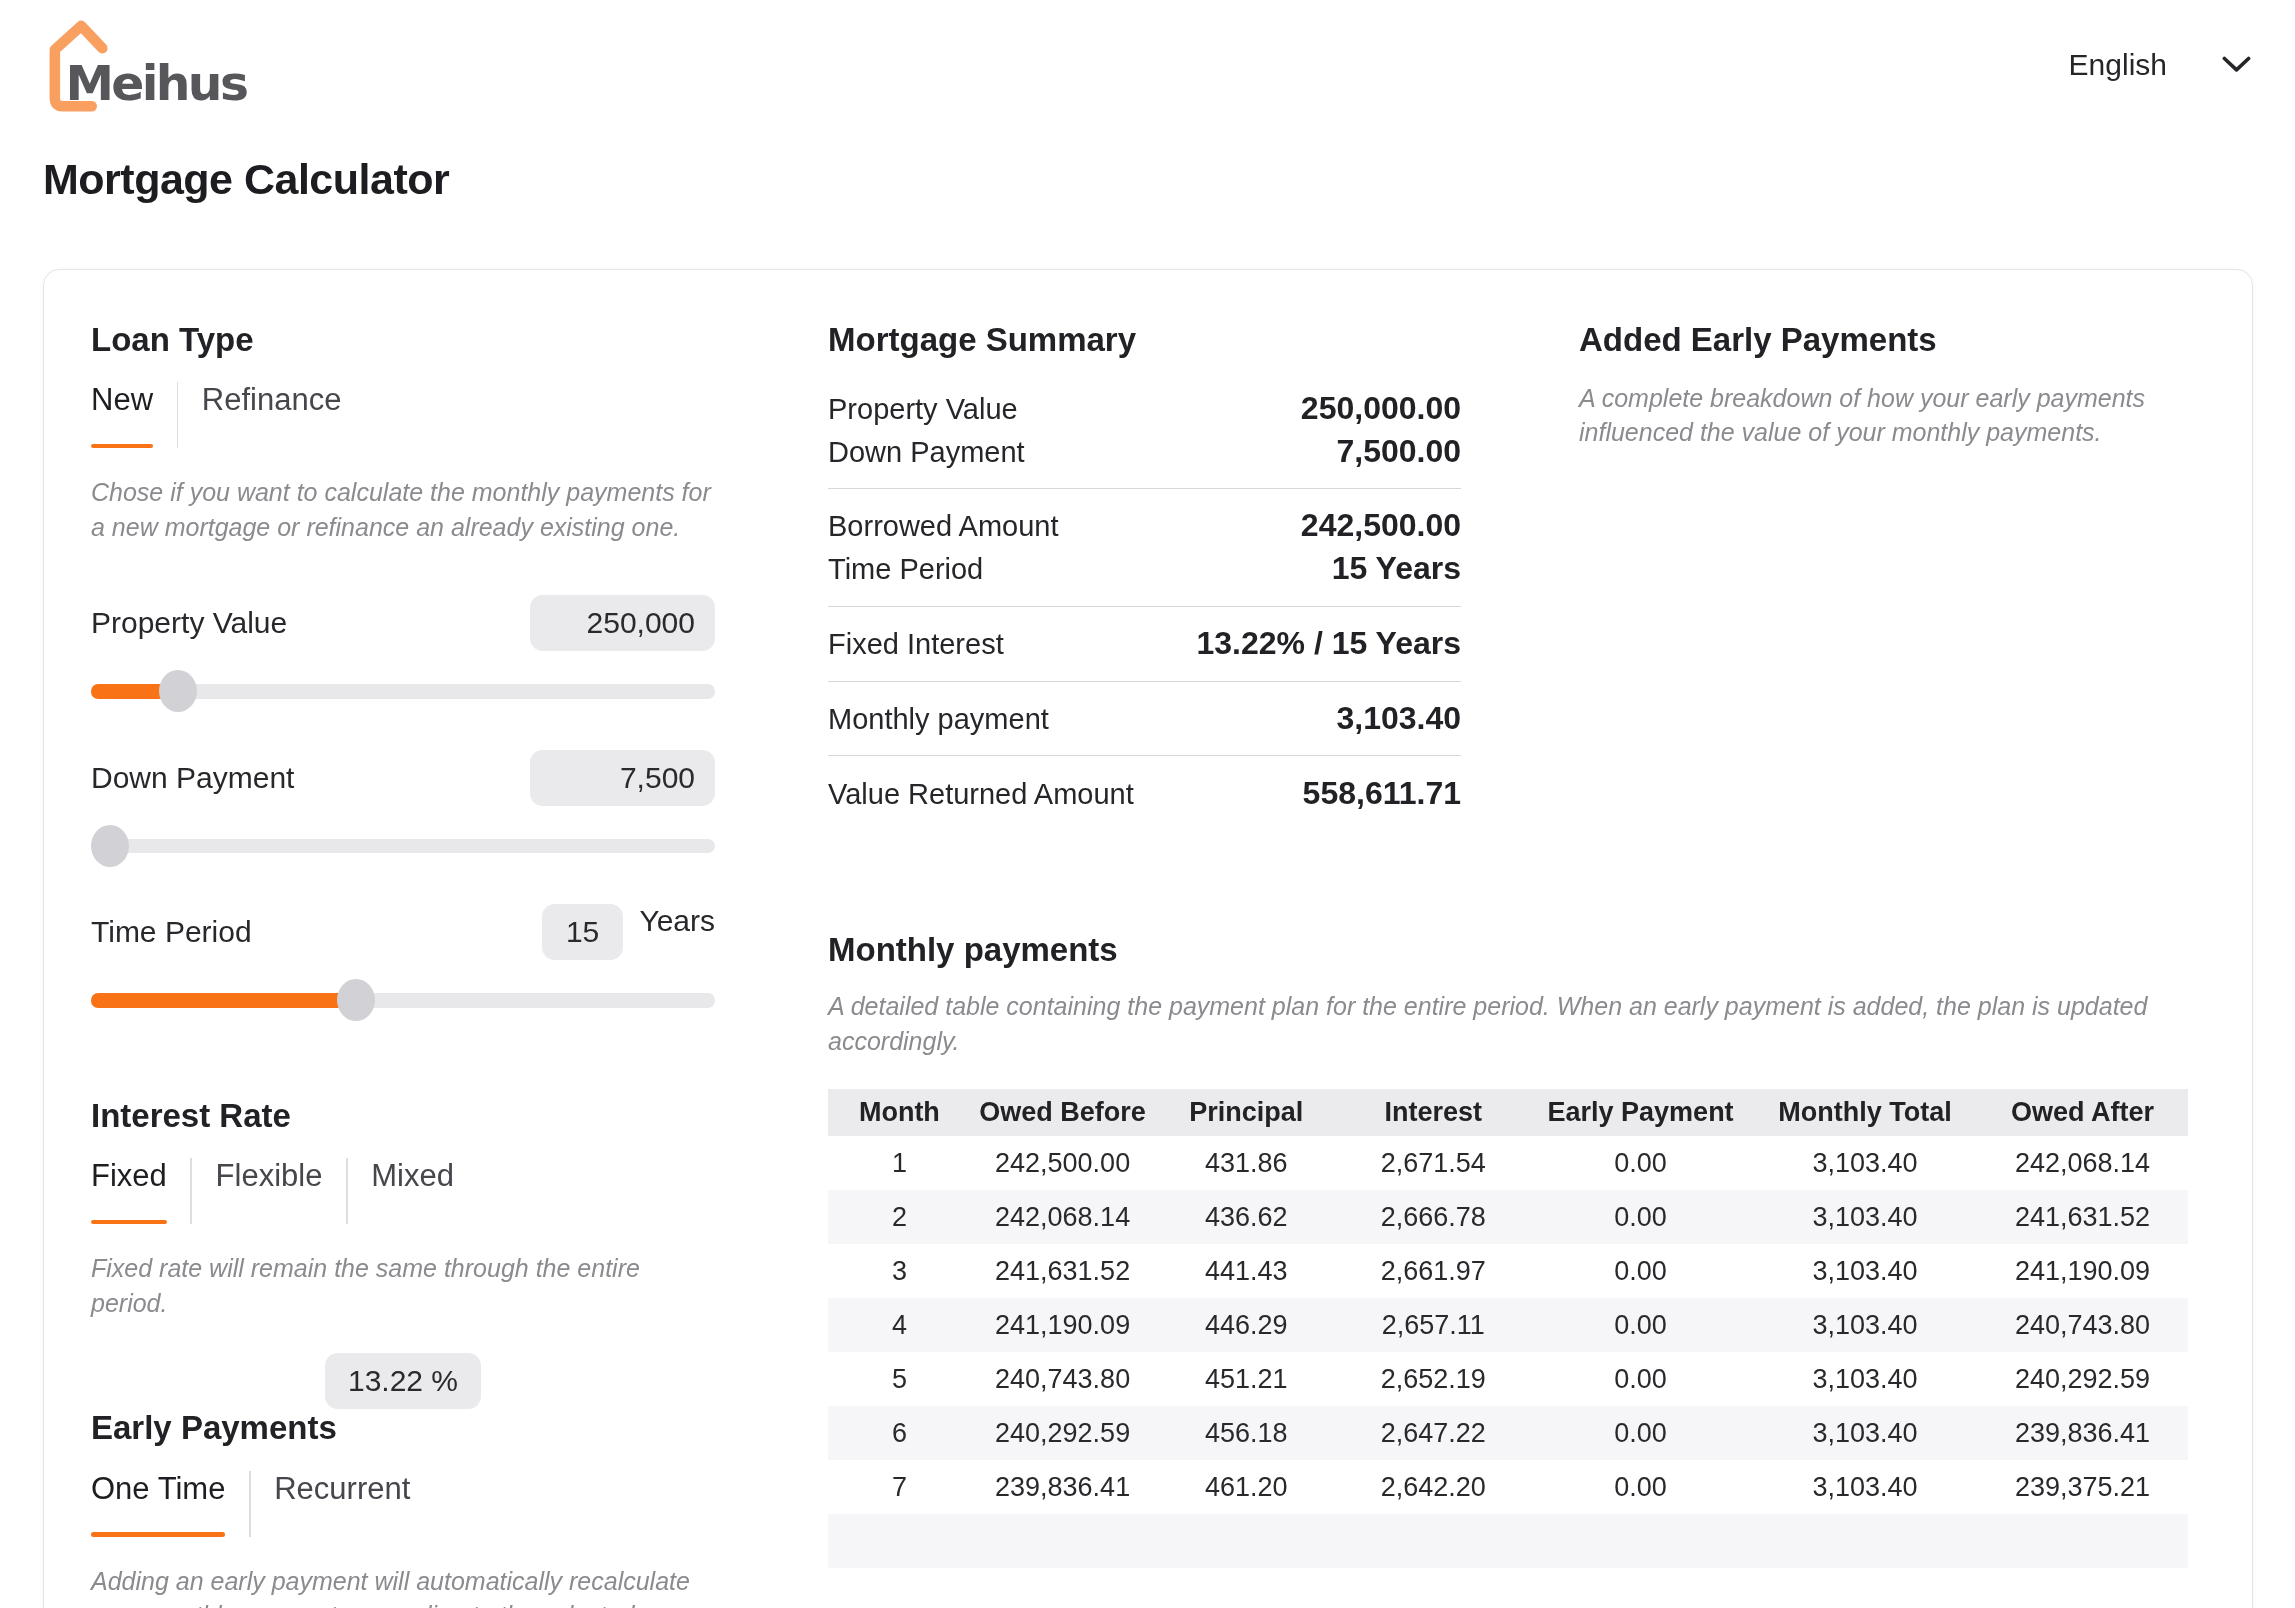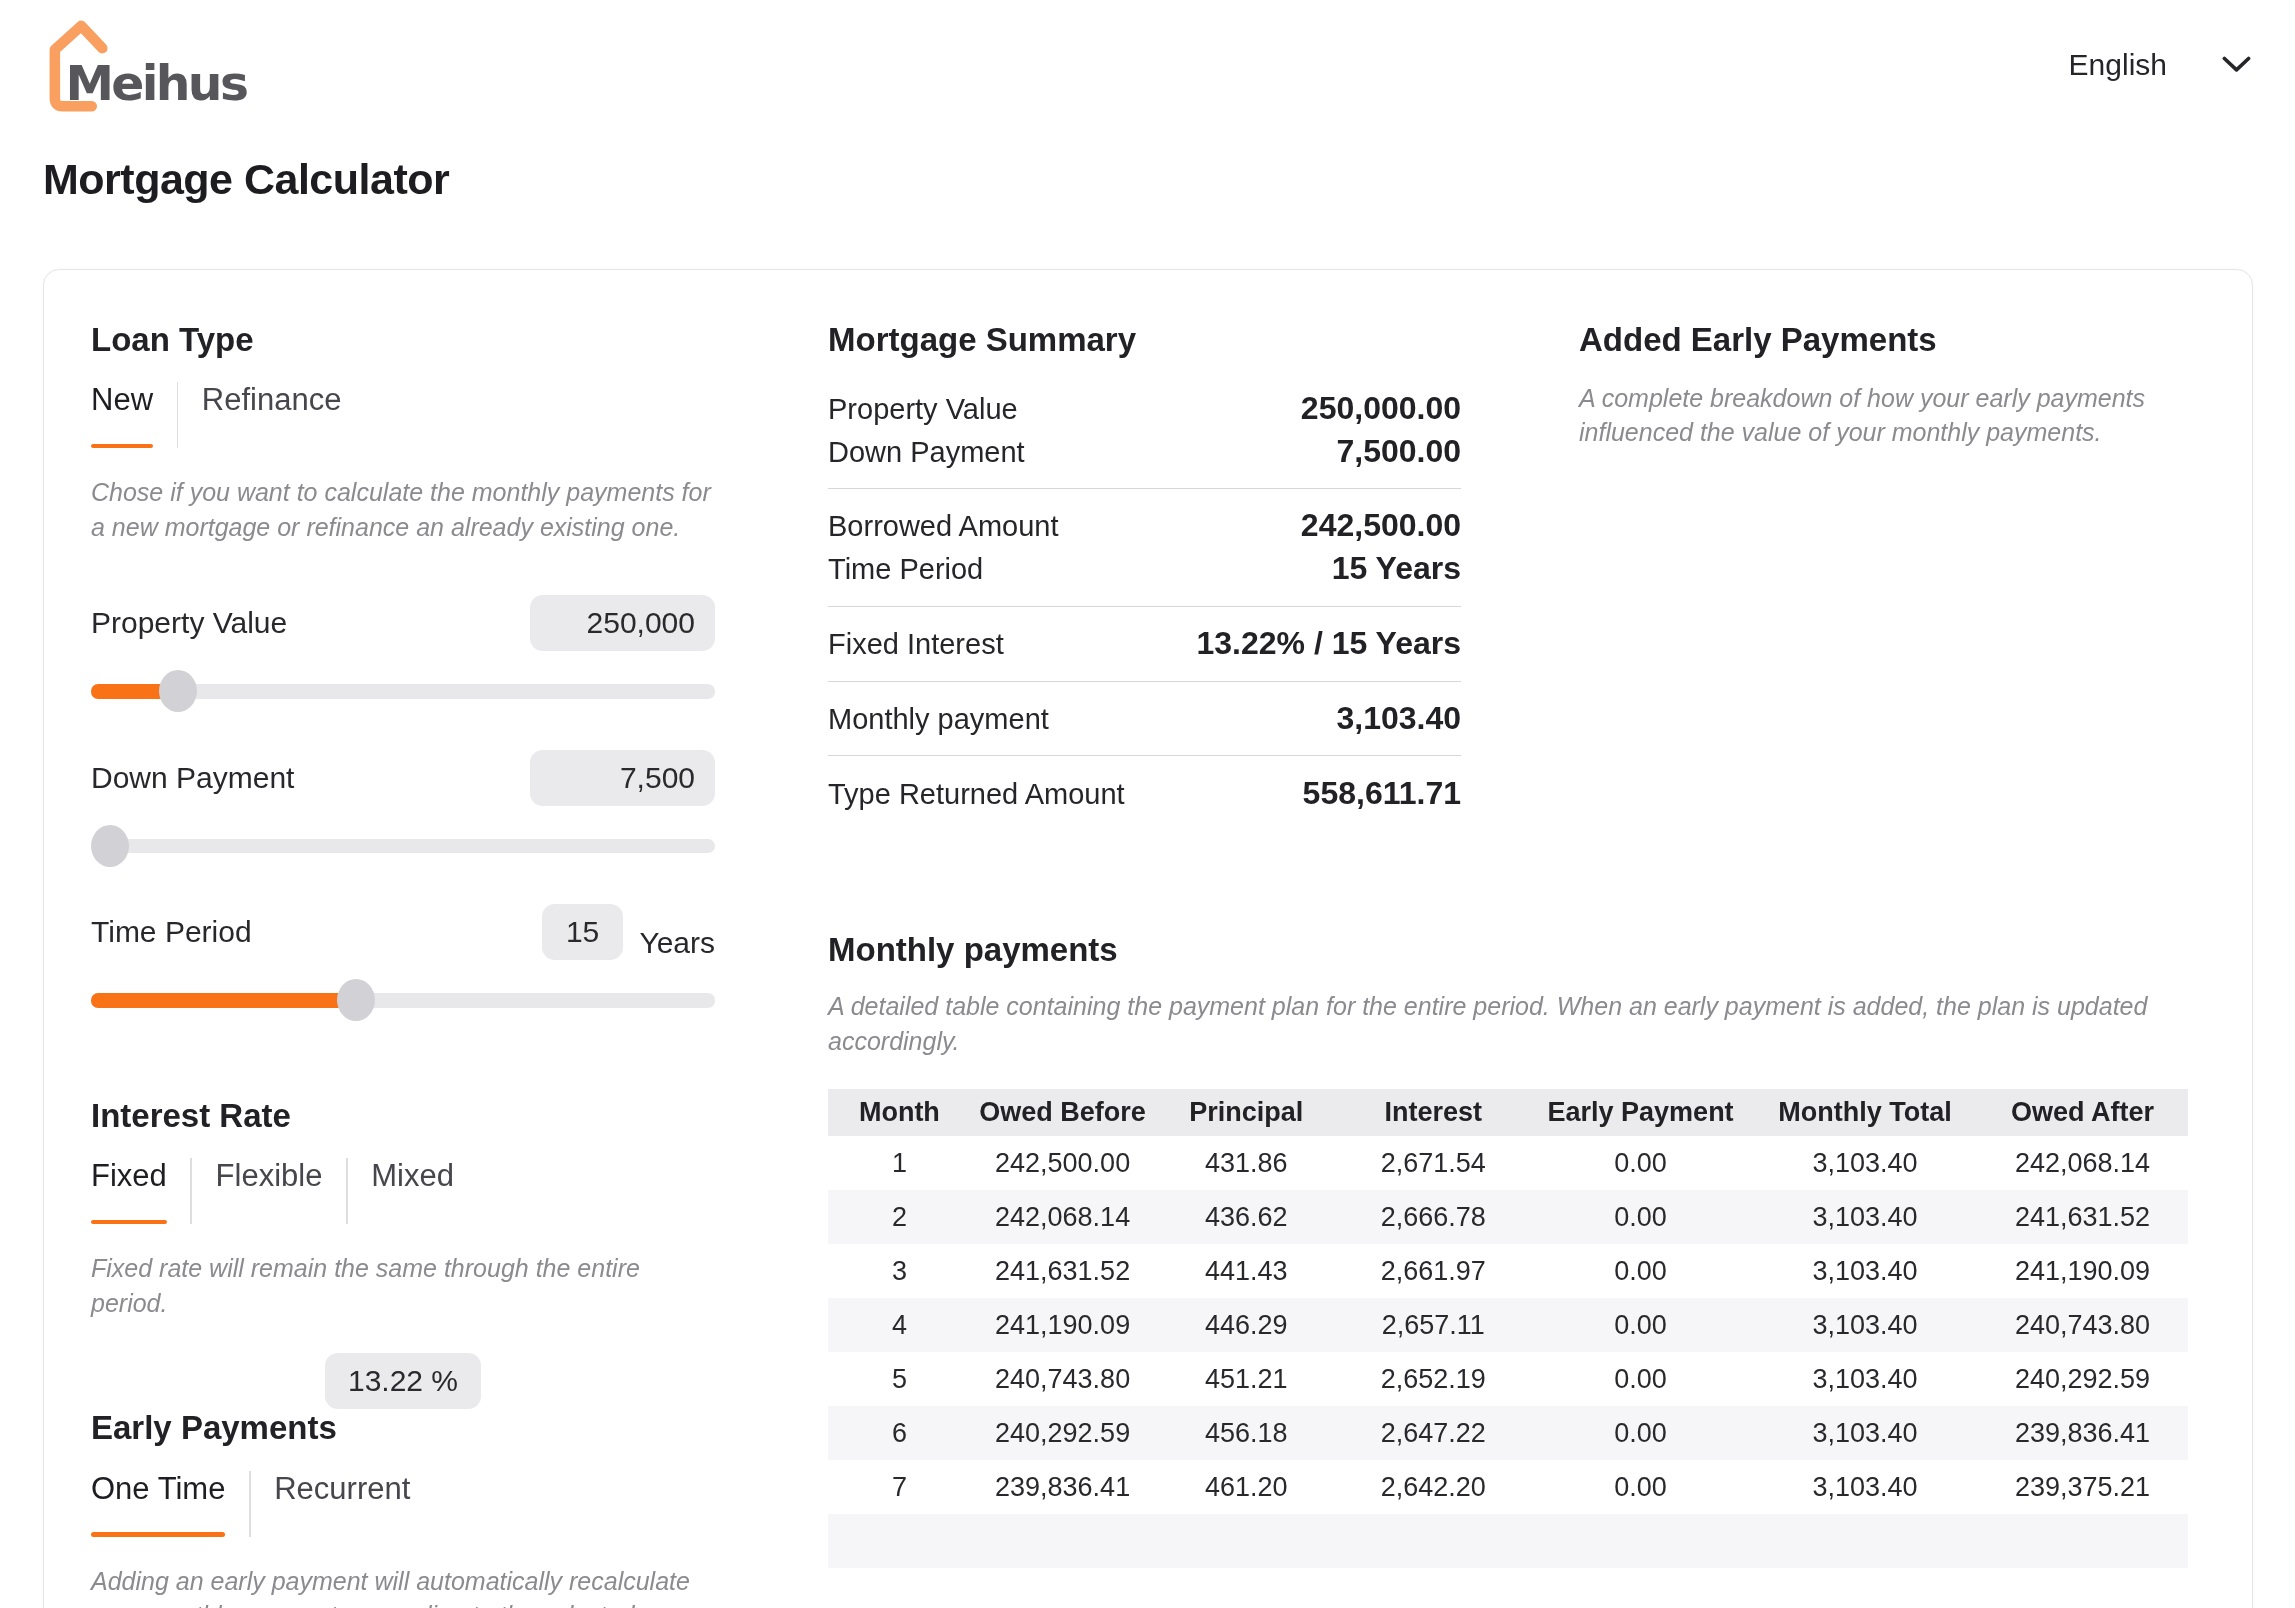--- a/index.html
+++ b/index.html
@@ -29,21 +29,21 @@
   .tab.active { color:#1e1e22; }
   .tab.active::after { content:""; position:absolute; left:0; right:0; bottom:0;
     height:4.5px; border-radius:2.7px; background:#f97316; }
   .tab-divider { width:1.8px; background:#dededf; margin:0 23.5px; align-self:stretch; }
 
   .desc { font-size:25px; font-style:italic; color:#8a8a8f; line-height:1.38; margin-top:27px; }
 
   
   .field-row { display:flex; justify-content:space-between; align-items:center; margin-top:51px; }
   .field-label { font-size:30px; color:#28282c; }
-  .field-right { display:flex; align-items:flex-end; gap:16.3px; }
+  .field-right { display:flex; align-items:flex-start; gap:16.3px; }
   .tf { height:56px; background:#eaeaec; border:none; border-radius:12.7px;
     font-family:"Liberation Sans", sans-serif; font-size:30px; color:#2a2a2e;
     text-align:right; padding:0 20px; outline:none; }
   .tf::placeholder { color:#909095; }
   .tf-std { width:185px; }
   .tf-small { width:81px; text-align:center; padding:0 9px; }
   .suffix { font-size:30px; color:#28282c; }
 
   
   .slider { position:relative; height:14.5px; border-radius:7.2px; background:#e8e8ea;
@@ -194,21 +194,21 @@
                 </div>
               </div>
               <div class="sum-group">
                 <div class="sum-row">
                   <span class="sum-label">Monthly payment</span>
                   <span class="sum-value">3,103.40</span>
                 </div>
               </div>
               <div class="sum-group">
                 <div class="sum-row">
-                  <span class="sum-label">Type Returned Amount</span>
+                  <span class="sum-label">Value Returned Amount</span>
                   <span class="sum-value">558,611.71</span>
                 </div>
               </div>
             </div>
         </div>
 
         <div>
           <div class="section-title">Added Early Payments</div>
           <div class="desc" style="margin-top:22px">A complete breakdown of how your early payments influenced the value of your monthly payments.</div>
         </div>

